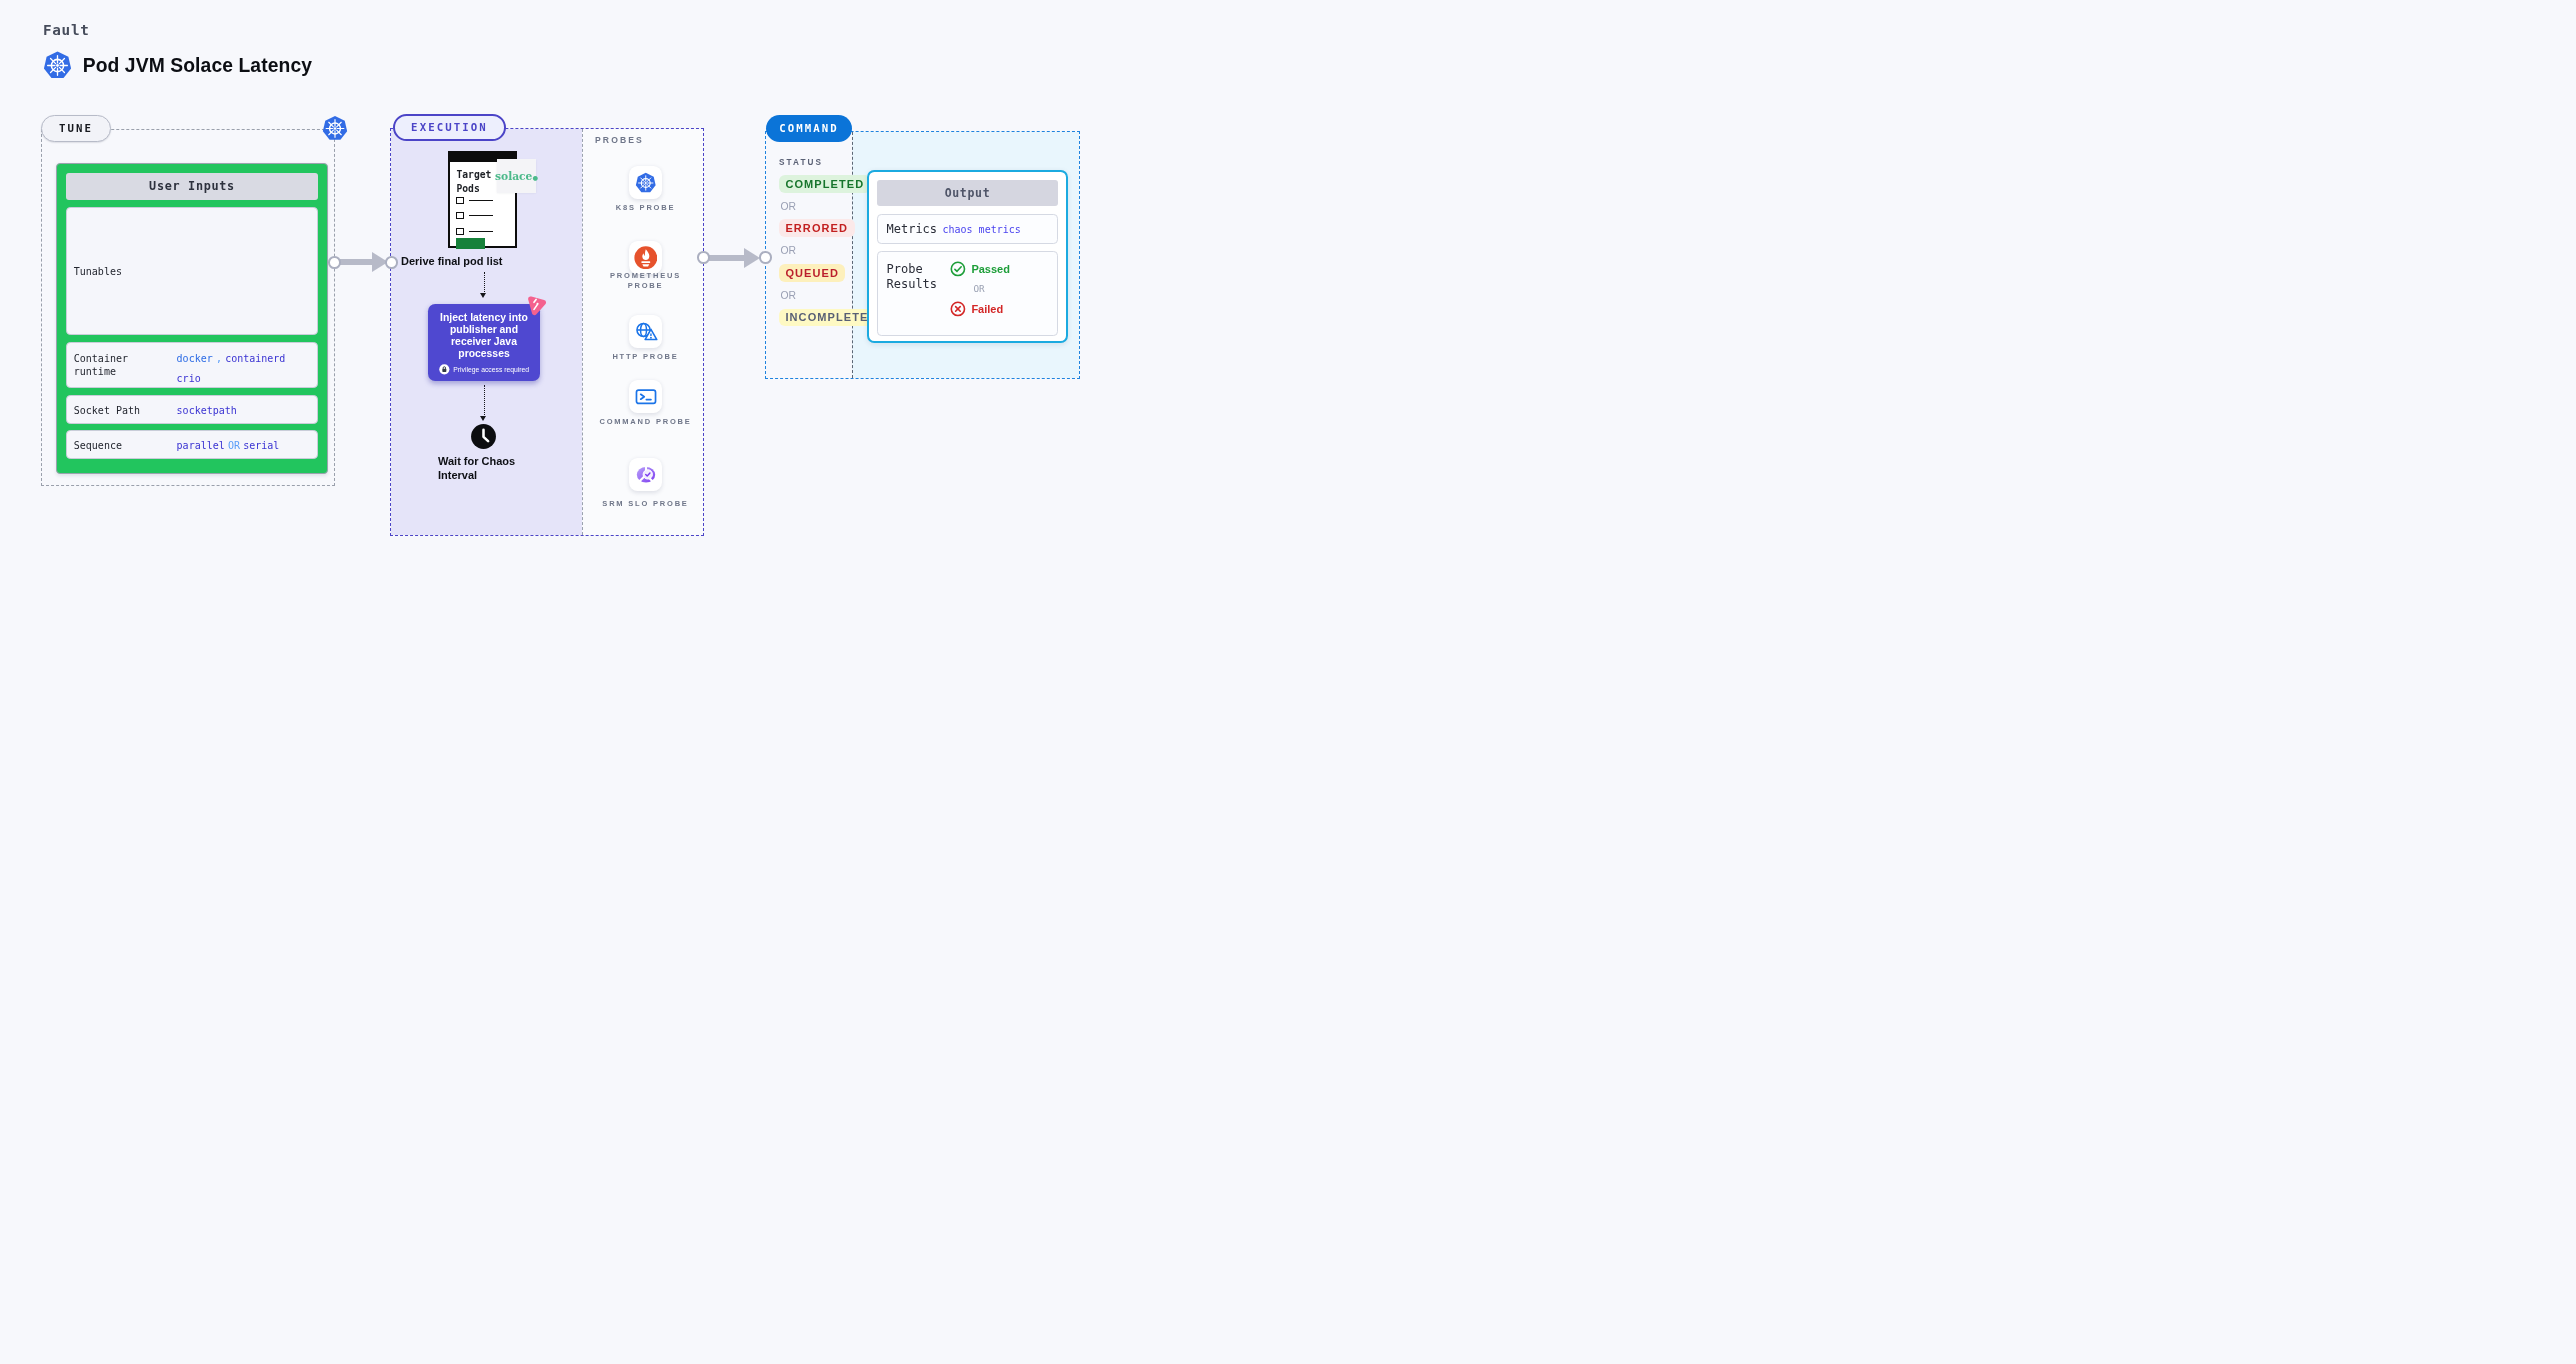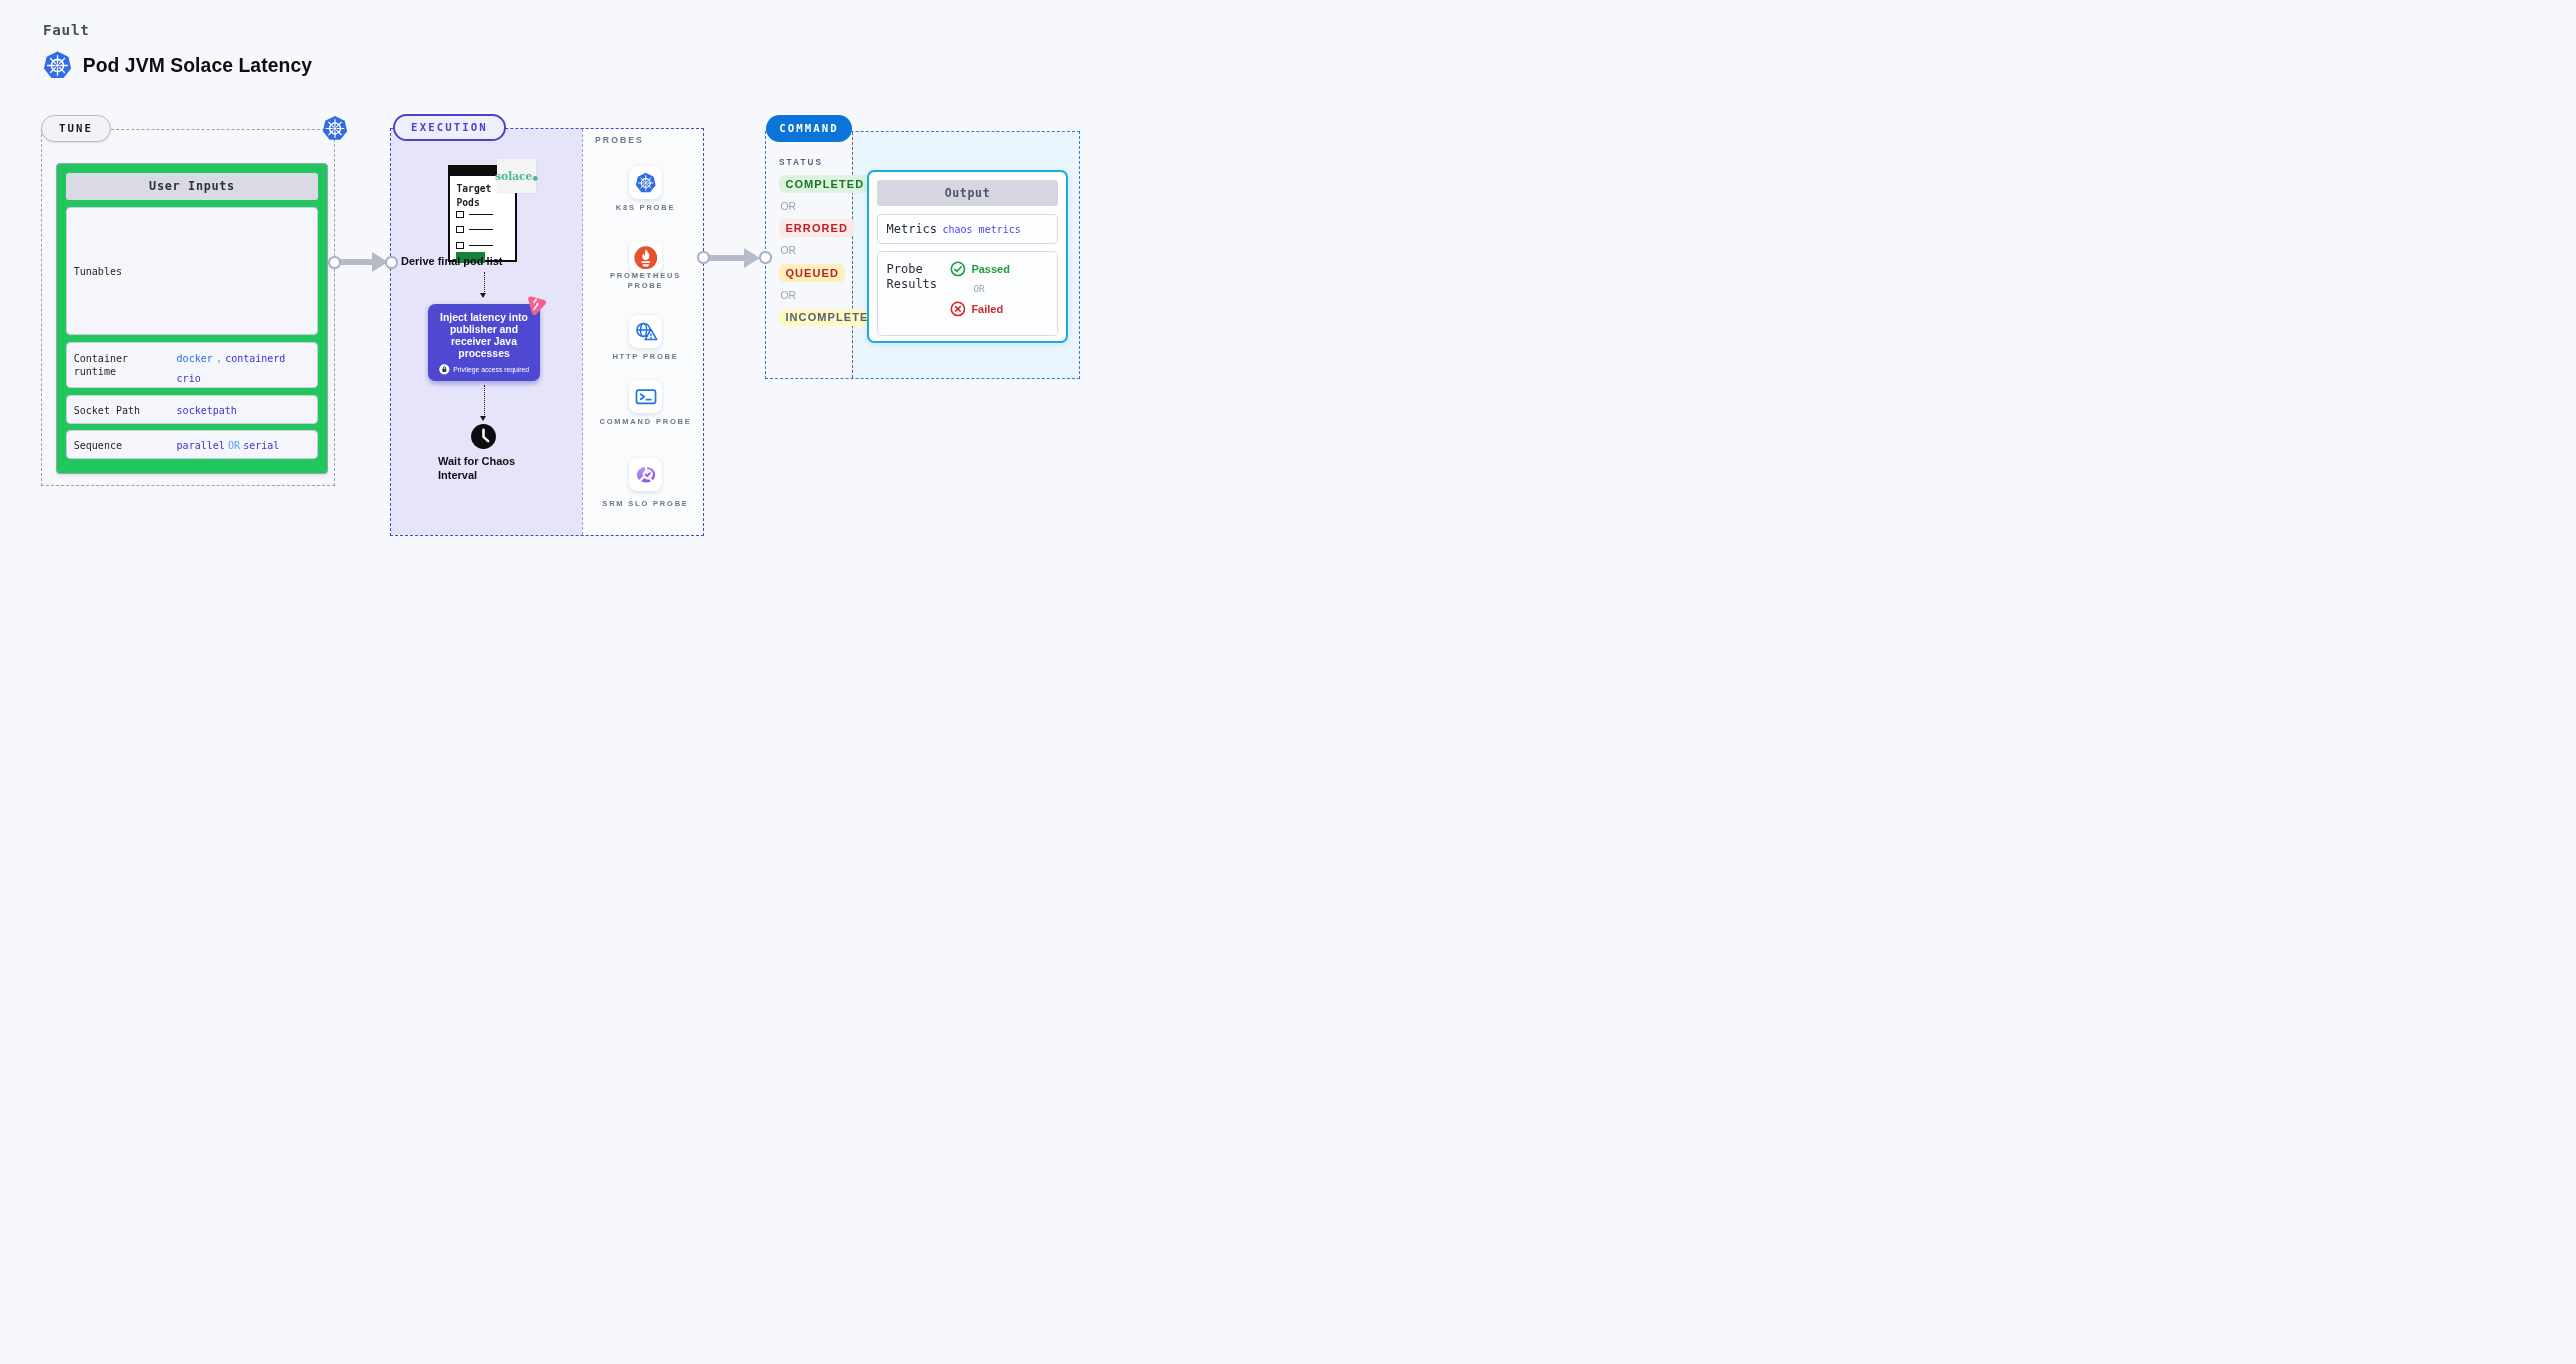--- a/index.html
+++ b/index.html
@@ -65,21 +65,21 @@
   .mid-values{position:absolute;left:110px;top:50%;transform:translateY(-50%);}
 
   
   .conn-dot{position:absolute;width:8.6px;height:8.6px;border-radius:50%;background:#fff;
             border:2.1px solid #abafc0;box-sizing:content-box;z-index:5;}
   .harrow-line{position:absolute;height:5.7px;background:#b7bac8;z-index:4;}
   .harrow-head{position:absolute;width:0;height:0;border-top:10px solid transparent;
                border-bottom:10px solid transparent;border-left:16.5px solid #b7bac8;z-index:4;}
 
   
-  .doc{left:448px;top:165px;width:69px;height:97px;background:#fff;border:2.5px solid #0c0c0c;
+  .doc{left:448px;top:151px;width:69px;height:97px;background:#fff;border:2.5px solid #0c0c0c;
        box-sizing:border-box;z-index:2;}
   .doc-bar{position:absolute;left:0;top:0;right:0;height:9.3px;background:#0c0c0c;}
   .doc-title{position:absolute;left:6.4px;top:15px;font-family:"DejaVu Sans Mono",monospace;
              font-weight:bold;font-size:9.7px;line-height:13.6px;color:#1c1f24;}
   .doc-row{position:absolute;left:6.4px;display:flex;align-items:center;gap:5px;}
   .doc-check{width:7.2px;height:7.2px;border:1.8px solid #111;box-sizing:border-box;background:#fff;}
   .doc-line{width:24px;height:1.8px;background:#111;}
   .doc-green{position:absolute;left:6.4px;top:77px;width:29px;height:10.7px;background:#17813b;}
   .solace-card{left:497px;top:159px;width:39px;height:34px;background:#f4f4f7;z-index:3;
                display:flex;align-items:center;justify-content:center;

